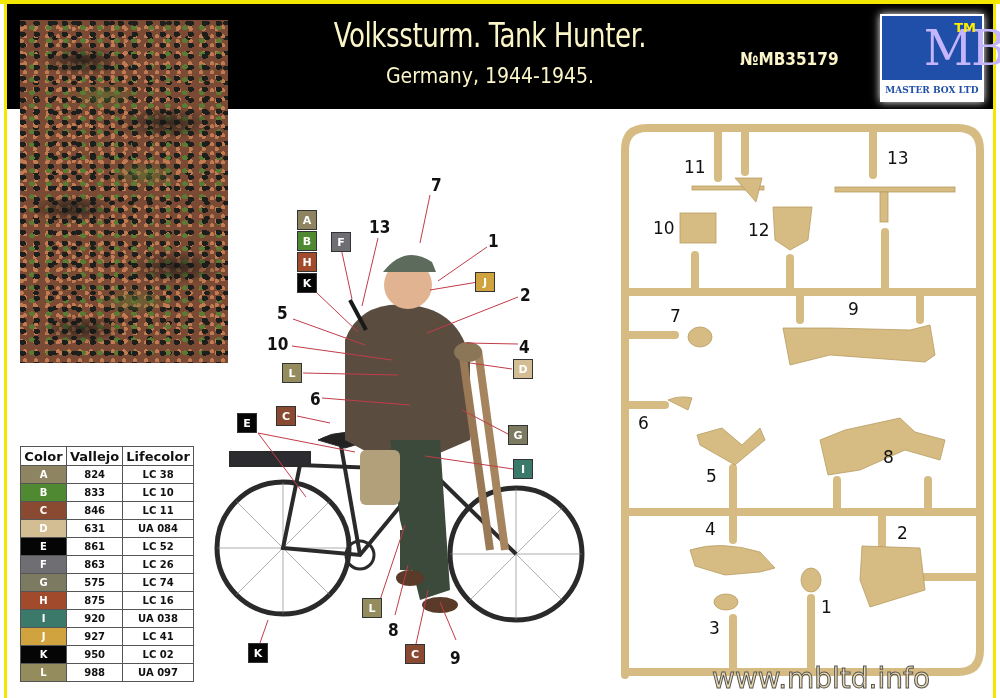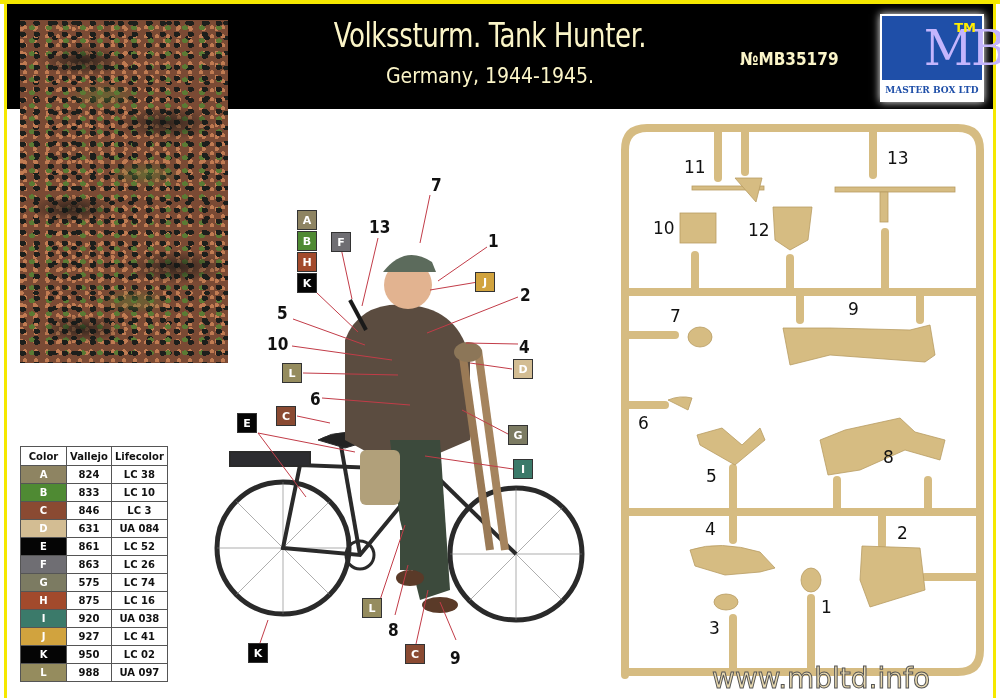--- a/index.html
+++ b/index.html
@@ -32,21 +32,21 @@
       radial-gradient(ellipse 70px 24px at 70% 30%, rgba(20,22,20,.7), transparent 70%),
       radial-gradient(ellipse 60px 20px at 25% 55%, rgba(20,22,20,.75), transparent 70%),
       radial-gradient(ellipse 70px 24px at 75% 72%, rgba(20,22,20,.7), transparent 70%),
       radial-gradient(ellipse 60px 20px at 30% 90%, rgba(20,22,20,.7), transparent 70%),
       radial-gradient(ellipse 50px 18px at 60% 45%, rgba(90,120,50,.6), transparent 70%),
       radial-gradient(ellipse 50px 18px at 40% 22%, rgba(90,120,50,.55), transparent 70%),
       radial-gradient(ellipse 50px 18px at 55% 82%, rgba(90,120,50,.55), transparent 70%); }
 
   table.paints { position: absolute; left: 20px; top: 446px; border-collapse: collapse; font-size: 10px; font-weight: bold; }
   table.paints td, table.paints th { border: 1px solid #555; height: 18px; text-align: center; }
-  table.paints th { background: #fff; color: #111; font-size: 10px; padding: 0 3px; height: 19px; }
+  table.paints th { background: #fff; color: #111; font-size: 13px; padding: 0 3px; height: 19px; }
   table.paints td.sw { width: 46px; color: #fff; }
   table.paints td.v { width: 44px; color: #111; }
   table.paints td.l { width: 52px; color: #111; }
 
   .chip { position: absolute; width: 20px; height: 20px; color: #fff; font-weight: bold; font-size: 11px; text-align: center; line-height: 20px; border: 1px solid #333; }
   .callout { position: absolute; font-weight: bold; font-size: 17px; color: #111; font-family: "DejaVu Sans Condensed","DejaVu Sans", sans-serif; }
   svg.lines { position: absolute; left: 0; top: 0; width: 1000px; height: 698px; pointer-events: none; }
   .sprue-num { position: absolute; font-weight: normal; font-size: 17px; color: #111; }
   .website { position: absolute; left: 712px; top: 662px; font-family: "DejaVu Sans", sans-serif; font-size: 28px; color: #e8d9b0; -webkit-text-stroke: 1px #555; letter-spacing: 0px; }
 </style>
@@ -84,21 +84,21 @@
         <td class="l">LC 38</td>
       </tr>
       <tr>
         <td class="sw" style="background:#4f8a33">B</td>
         <td class="v">833</td>
         <td class="l">LC 10</td>
       </tr>
       <tr>
         <td class="sw" style="background:#8a4a32">C</td>
         <td class="v">846</td>
-        <td class="l">LC 3</td>
+        <td class="l">LC 11</td>
       </tr>
       <tr>
         <td class="sw" style="background:#d3bd93">D</td>
         <td class="v">631</td>
         <td class="l">UA 084</td>
       </tr>
       <tr>
         <td class="sw" style="background:#050505">E</td>
         <td class="v">861</td>
         <td class="l">LC 52</td>

